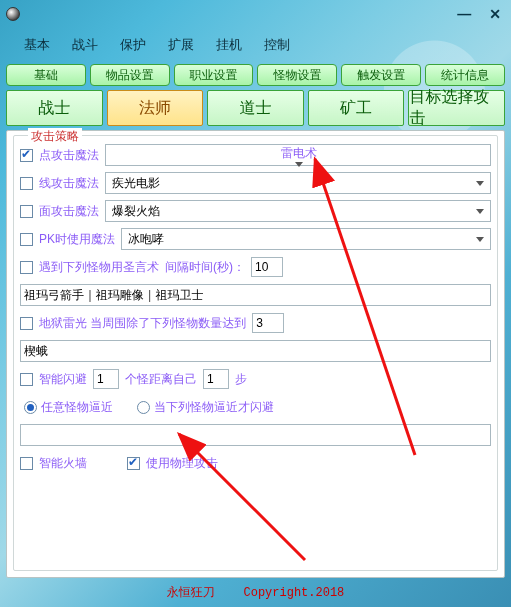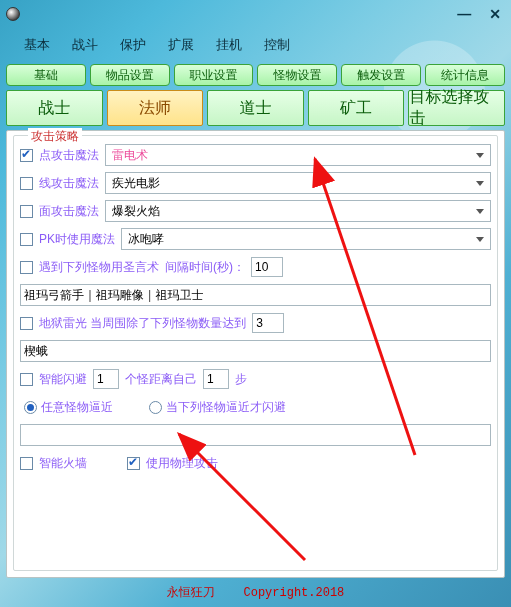--- a/index.html
+++ b/index.html
@@ -27,21 +27,21 @@
   .panel { margin:0 6px; background:#fff; border:1px solid #b8c4c4; border-radius:2px; height:448px; position:relative; padding:4px 6px 6px 6px; }
   .fieldset { border:1px solid #d0d8d8; border-radius:2px; padding:8px 6px 6px 6px; position:relative; height:100%; }
   .legend { position:absolute; top:-8px; left:14px; background:#fff; padding:0 3px; color:#c33; font-size:12px; }
   .row { display:flex; align-items:center; gap:6px; margin-bottom:6px; min-height:22px; }
   .chk { appearance:none; width:13px; height:13px; border:1px solid #6a8aa8; background:#fff; cursor:pointer; position:relative; flex:0 0 13px; }
   .chk:checked::after { content:"✔"; position:absolute; top:-3px; left:0; font-size:12px; color:#2060c0; }
   .rad { appearance:none; width:13px; height:13px; border:1px solid #6a8aa8; border-radius:50%; background:#fff; cursor:pointer; position:relative; flex:0 0 13px; }
   .rad:checked::after { content:""; position:absolute; top:2px; left:2px; width:7px; height:7px; border-radius:50%; background:#2060c0; }
   label { color:#8b5cf6; white-space:nowrap; }
   .combo { flex:1; height:22px; border:1px solid #a8b8c0; background:#fff; display:flex; align-items:center; justify-content:space-between; padding:0 4px 0 6px; cursor:pointer; }
-  .combo.dis { color:#ec4899; }
+  .combo.dis { color:#8b5cf6;flex-direction:column; }
   .combo .caret { width:12px; height:12px; display:flex; align-items:center; justify-content:center; }
   .combo .caret svg { width:8px; height:5px; }
   .txt { width:32px; height:20px; border:1px solid #a8b8c0; padding:0 3px; font-size:12px; }
   .txt.wide { flex:1; width:auto; height:22px; }
   .footer { position:absolute; bottom:6px; left:0; right:0; text-align:center; font-family:"Courier New",monospace; color:#c00; font-size:12px; }
   
   .arrow { position:absolute; pointer-events:none; }
   .arrow svg { overflow:visible; }
 </style>
 </head>
@@ -165,21 +165,21 @@
 
       <div class="row">
         <input type="checkbox" class="chk" style="">
         <label>智能闪避</label>
         <input class="txt" style="width: 26px;" value="1">
         <label>个怪距离自己</label>
         <input class="txt" style="width: 26px;" value="1">
         <label>步</label>
       </div>
 
-      <div class="row" style="gap:36px; padding-left:4px;">
+      <div class="row" style="gap:24px; padding-left:4px;">
         <span style="display:flex;align-items:center;gap:4px;">
           <input type="radio" class="rad" name="appr" checked="" style="">
           <label>任意怪物逼近</label>
         </span>
         <span style="display:flex;align-items:center;gap:4px;">
           <input type="radio" class="rad" name="appr" style="">
           <label>当下列怪物逼近才闪避</label>
         </span>
       </div>
 

